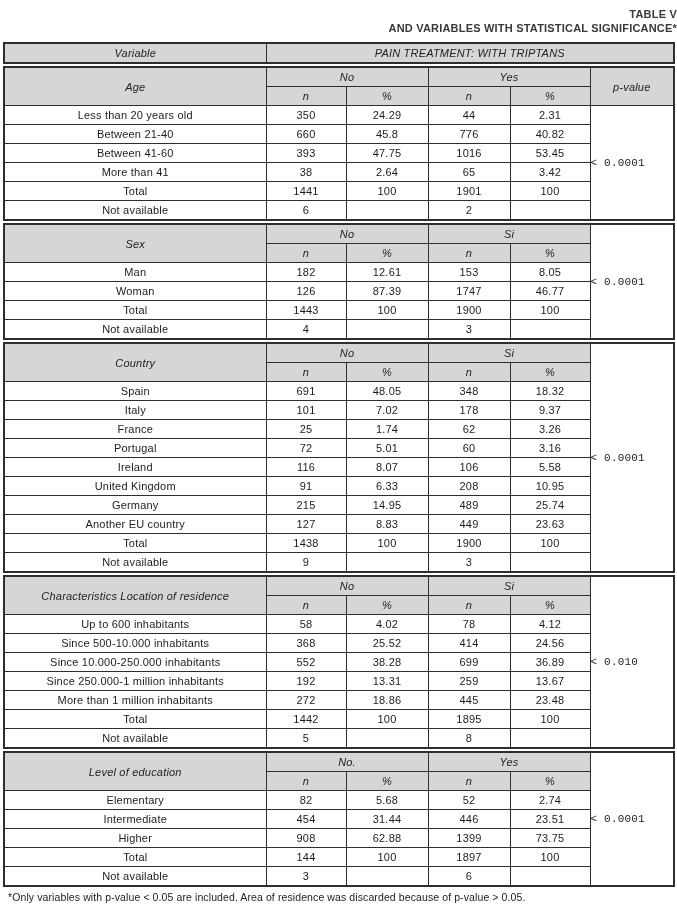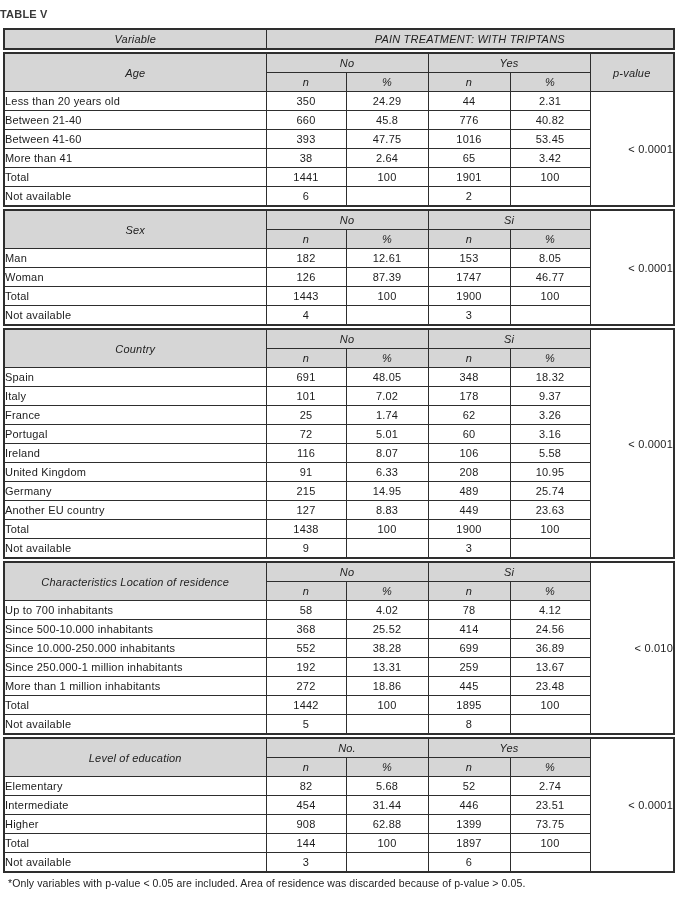--- a/index.html
+++ b/index.html
@@ -4,21 +4,21 @@
 <style>
   html, body {
     margin: 0; padding: 0;
     width: 677px; height: 910px;
     background: #ffffff;
     font-family: "Liberation Sans", sans-serif;
     color: #1c1c1c;
     overflow: hidden;
   }
   .title-block {
-    text-align: left;
+    text-align: right;
     padding-top: 7px;
     margin-bottom: 7px;
     color: #383838;
     font-size: 11px;
     line-height: 14px;
     font-weight: 600;
     letter-spacing: 0.2px;
   }
   .tables-wrap { margin-left: 3px; width: 654px; }
   table.sec {
@@ -38,40 +38,42 @@
     white-space: nowrap;
     letter-spacing: 0.2px;
   }
   td.band {
     background: #d6d6d6;
     font-style: italic;
     text-align: center;
     border-width: 2px;
     color: #222222;
   }
-  td.rowlabel { text-align: left; padding-left: 6px; background: #ffffff; }
+  td.rowlabel { text-align: center; padding-left: 6px; background: #ffffff; }
   td.num { text-align: center; background: #ffffff; }
   td.pv {
-    text-align: right;
+    text-align: left;
     background: #ffffff;
     font-size: 11.5px;
     letter-spacing: 0.3px;
+    font-family: Liberation Mono, monospace;
   }
   .footnote {
     margin: 4px 0 0 8px;
     font-size: 10.5px;
     letter-spacing: 0.1px;
     color: #222222;
   }
 </style>
 </head>
 <body>
 
 <div class="title-block">
   <div>TABLE V</div>
+  <div>AND VARIABLES WITH STATISTICAL SIGNIFICANCE*</div>
 </div>
 
 <div class="tables-wrap">
   <table class="sec">
     <colgroup>
         <col style="width: 262px;">
         <col style="width: 80px;">
         <col style="width: 82px;">
         <col style="width: 82px;">
         <col style="width: 80px;">
@@ -314,21 +316,21 @@
             <td class="band" colspan="2">Si</td>
             <td class="pv" rowspan="9">&lt; 0.010</td>
           </tr>
           <tr>
             <td class="band">n</td>
             <td class="band">%</td>
             <td class="band">n</td>
             <td class="band">%</td>
           </tr>
           <tr>
-            <td class="rowlabel">Up to 700 inhabitants</td>
+            <td class="rowlabel">Up to 600 inhabitants</td>
             <td class="num">58</td>
             <td class="num">4.02</td>
             <td class="num">78</td>
             <td class="num">4.12</td>
           </tr>
           <tr>
             <td class="rowlabel">Since 500-10.000 inhabitants</td>
             <td class="num">368</td>
             <td class="num">25.52</td>
             <td class="num">414</td>

